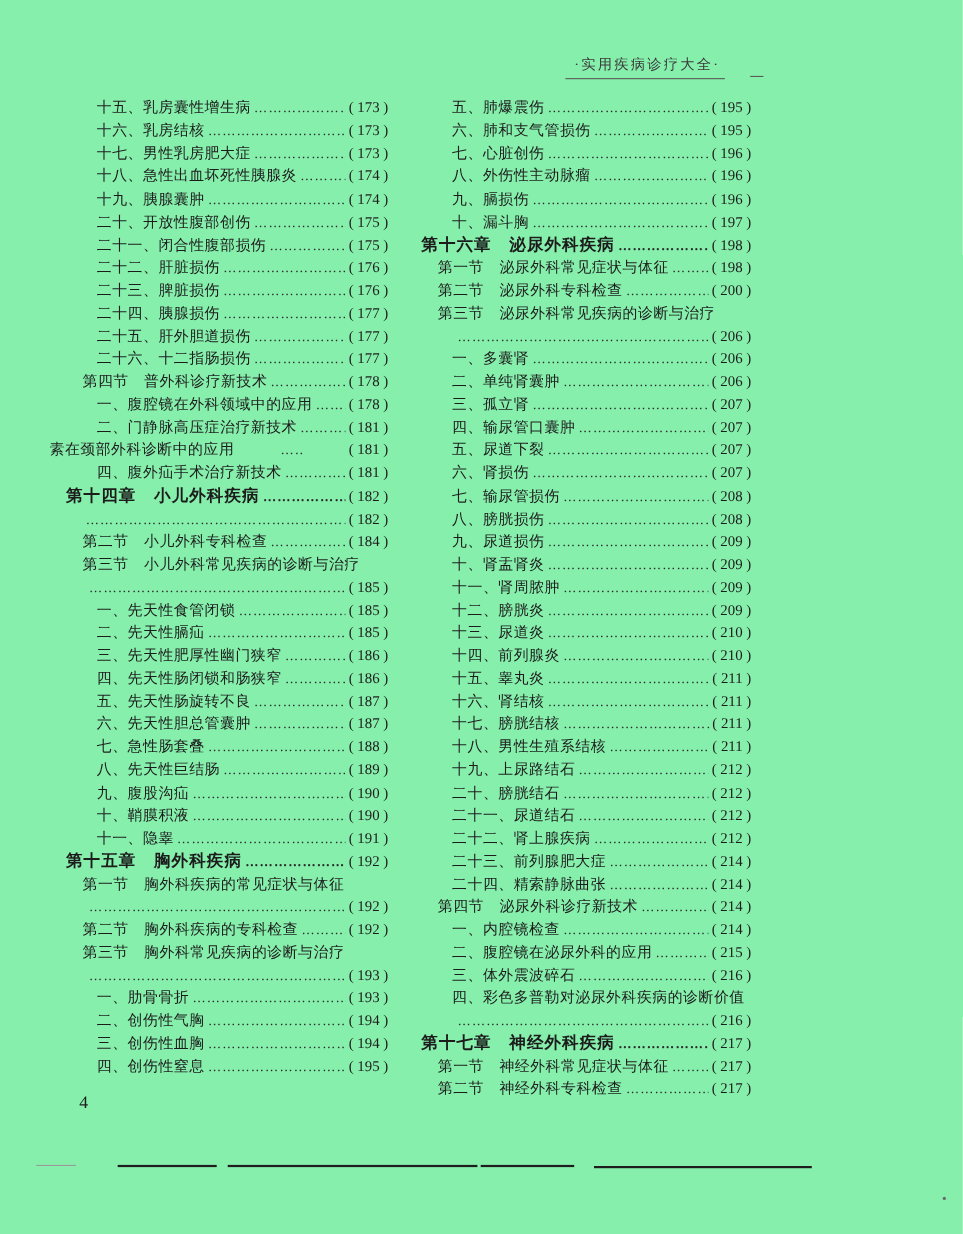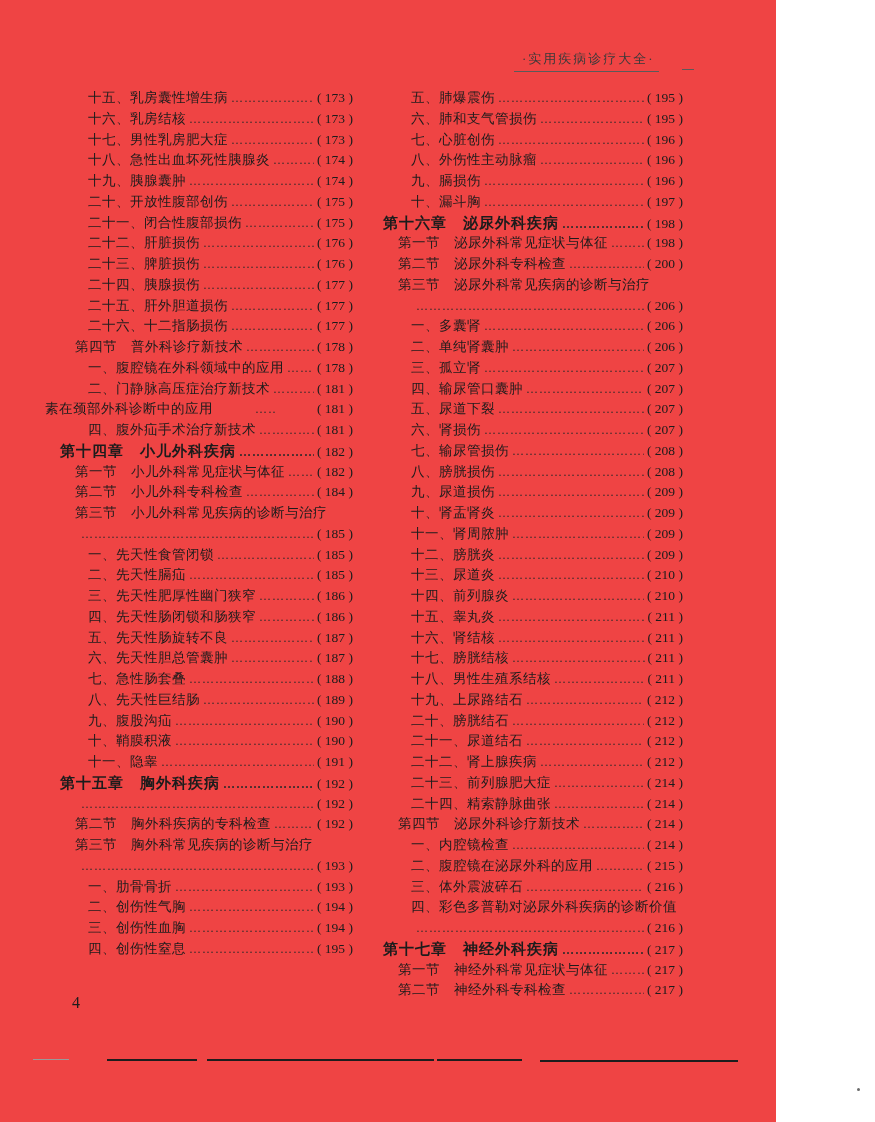--- a/index.html
+++ b/index.html
@@ -3,21 +3,21 @@
 <meta charset="utf-8">
 <style>
   html,body{margin:0;padding:0;}
   body{
     width:875px;height:1122px;
     background:#ffffff;
     font-family:"Liberation Serif","DejaVu Serif",serif;
     color:#1c1c1c;
     overflow:hidden;
   }
-  .page{position:relative;width:776px;height:1122px;background:#ef4444;}
+  .page{position:relative;width:875px;height:1122px;background:#86efac;}
 
   
   .running-head{
     position:absolute;left:514px;top:50px;
     font-size:13px;letter-spacing:2px;color:#3a3a3a;
     border-bottom:1px solid #5a5a5a;
     padding:0 4px 3px 8px;
     white-space:nowrap;
   }
   .head-dash{
@@ -154,21 +154,20 @@
         <span class="txt">四、腹外疝手术治疗新技术</span>
         <span class="dots">…………………………………………………………………………………………………………</span>
         <span class="pg">( 181 )</span>
       </div>
       <div class="row chapter">
         <span class="txt">第十四章　小儿外科疾病</span>
         <span class="dots">…………………………………………………………………………………………………………</span>
         <span class="pg">( 182 )</span>
       </div>
       <div class="row section">
-        <span class="txt">第一节　小儿外科常见症状与体征</span>
         <span class="dots">…………………………………………………………………………………………………………</span>
         <span class="pg">( 182 )</span>
       </div>
       <div class="row section">
         <span class="txt">第二节　小儿外科专科检查</span>
         <span class="dots">…………………………………………………………………………………………………………</span>
         <span class="pg">( 184 )</span>
       </div>
       <div class="row section">
         <span class="txt">第三节　小儿外科常见疾病的诊断与治疗</span>
@@ -230,20 +229,23 @@
       </div>
       <div class="row item">
         <span class="txt">十一、隐睾</span>
         <span class="dots">…………………………………………………………………………………………………………</span>
         <span class="pg">( 191 )</span>
       </div>
       <div class="row chapter">
         <span class="txt">第十五章　胸外科疾病</span>
         <span class="dots">…………………………………………………………………………………………………………</span>
         <span class="pg">( 192 )</span>
+      </div>
+      <div class="row section">
+        <span class="txt">第一节　胸外科疾病的常见症状与体征</span>
       </div>
       <div class="row dotsrow">
         <span class="txt"></span>
         <span class="dots">…………………………………………………………………………………………………………</span>
         <span class="pg">( 192 )</span>
       </div>
       <div class="row section">
         <span class="txt">第二节　胸外科疾病的专科检查</span>
         <span class="dots">…………………………………………………………………………………………………………</span>
         <span class="pg">( 192 )</span>

